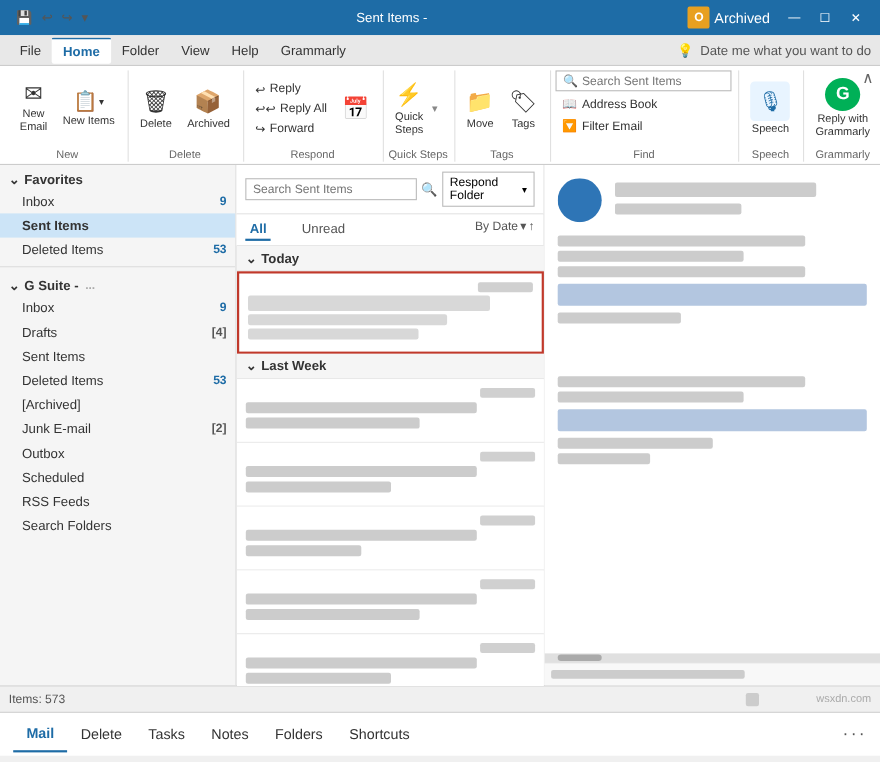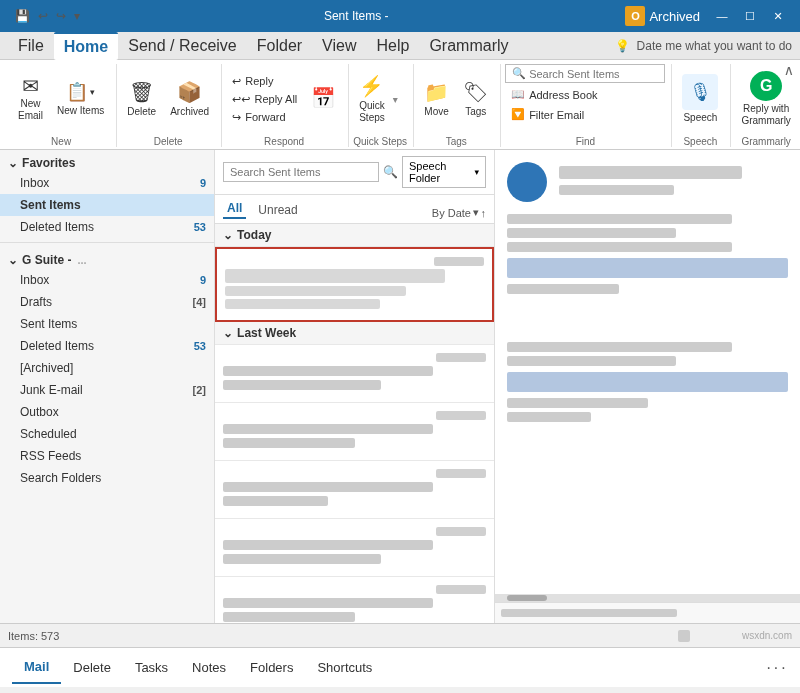--- a/index.html
+++ b/index.html
@@ -22,21 +22,21 @@
 
     
     .menu-bar {
       background: #e8e8e8;
       height: 28px;
       display: flex;
       align-items: center;
       padding: 0 8px;
       border-bottom: 1px solid #ccc;
     }
-    .menu-item { padding: 4px 10px; cursor: pointer; font-size: 16px; color: #333; border-radius: 2px; }
+    .menu-item { padding: 4px 10px; cursor: pointer; font-size: 12px; color: #333; border-radius: 2px; }
     .menu-item.active { background: white; border-top: 2px solid #1e6ca6; font-weight: 600; color: #1e6ca6; }
     .menu-search { margin-left: auto; display: flex; align-items: center; gap: 6px; font-size: 12px; color: #555; }
 
     
     .ribbon {
       background: white;
       border-bottom: 1px solid #ccc;
       padding: 4px 8px 2px;
       display: flex;
       align-items: stretch;
@@ -85,21 +85,21 @@
     .sidebar-badge { margin-left: auto; font-size: 11px; color: #1e6ca6; font-weight: 600; }
     .sidebar-badge.bracket { color: #555; }
     .sidebar-divider { height: 1px; background: #ddd; margin: 4px 0; }
 
     
     .email-list-panel { width: 280px; display: flex; flex-direction: column; border-right: 1px solid #ddd; flex-shrink: 0; }
     .email-search-bar { display: flex; align-items: center; padding: 6px 8px; gap: 4px; background: white; border-bottom: 1px solid #ddd; }
     .email-search-input { flex: 1; border: 1px solid #bbb; padding: 3px 6px; font-size: 11px; outline: none; }
     .email-search-icon { color: #888; }
     .email-filter-btn { display: flex; align-items: center; gap: 2px; padding: 3px 6px; border: 1px solid #bbb; background: white; font-size: 11px; cursor: pointer; }
-    .email-tabs { display: flex; align-items: flex-end; padding: 4px 8px; gap: 8px; background: white; border-bottom: 1px solid #ddd; }
+    .email-tabs { display: flex; align-items: flex-start; padding: 4px 8px; gap: 24px; background: white; border-bottom: 1px solid #ddd; }
     .email-tab { padding: 2px 4px; font-size: 12px; cursor: pointer; color: #555; }
     .email-tab.active { color: #1e6ca6; border-bottom: 2px solid #1e6ca6; font-weight: 600; }
     .email-sort { margin-left: auto; font-size: 11px; color: #555; cursor: pointer; display: flex; align-items: center; gap: 2px; }
     .email-section-header { display: flex; align-items: center; padding: 4px 8px; background: #f5f5f5; border-bottom: 1px solid #e8e8e8; cursor: pointer; }
     .email-section-header span { font-size: 12px; color: #333; font-weight: 600; }
     .email-item { padding: 8px 8px; border-bottom: 1px solid #e8e8e8; cursor: pointer; background: white; }
     .email-item.selected { border: 2px solid #c0392b; background: #fff; }
     .email-item-content { background: #e0e0e0; height: 20px; border-radius: 2px; margin: 2px 0; }
     .email-item-line { background: #d8d8d8; height: 10px; border-radius: 2px; margin: 3px 0; }
     .email-item-line.short { width: 60%; }
@@ -161,21 +161,20 @@
   <div class="win-controls">
     <div class="win-btn">—</div>
     <div class="win-btn">☐</div>
     <div class="win-btn close">✕</div>
   </div>
 </div>
 
 <div class="menu-bar">
   <div class="menu-item">File</div>
   <div class="menu-item active">Home</div>
-  <div class="menu-item">Send / Receive</div>
   <div class="menu-item">Folder</div>
   <div class="menu-item">View</div>
   <div class="menu-item">Help</div>
   <div class="menu-item">Grammarly</div>
   <div class="menu-search">
     <span>💡</span>
     <span>Date me what you want to do</span>
   </div>
 </div>
 
@@ -370,21 +369,21 @@
       <span>Search Folders</span>
     </div>
   </div>
 
   <div class="email-list-panel">
 
     <div class="email-search-bar">
       <input class="email-search-input" type="text" placeholder="Search Sent Items" style="">
       <span class="email-search-icon">🔍</span>
       <div class="email-filter-btn">
-        <span>Speech Folder</span>
+        <span>Respond Folder</span>
         <span style="font-size:9px;">▾</span>
       </div>
     </div>
 
     <div class="email-tabs">
       <div class="email-tab active">All</div>
       <div class="email-tab">Unread</div>
       <div class="email-sort">
         <span>By Date</span>
         <span>▾</span>

